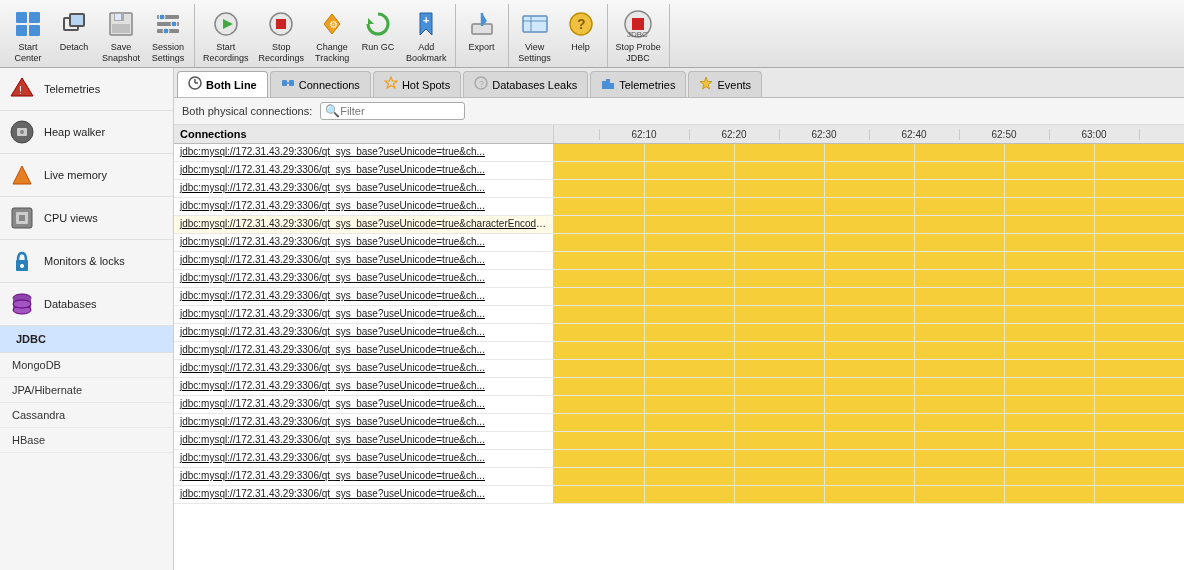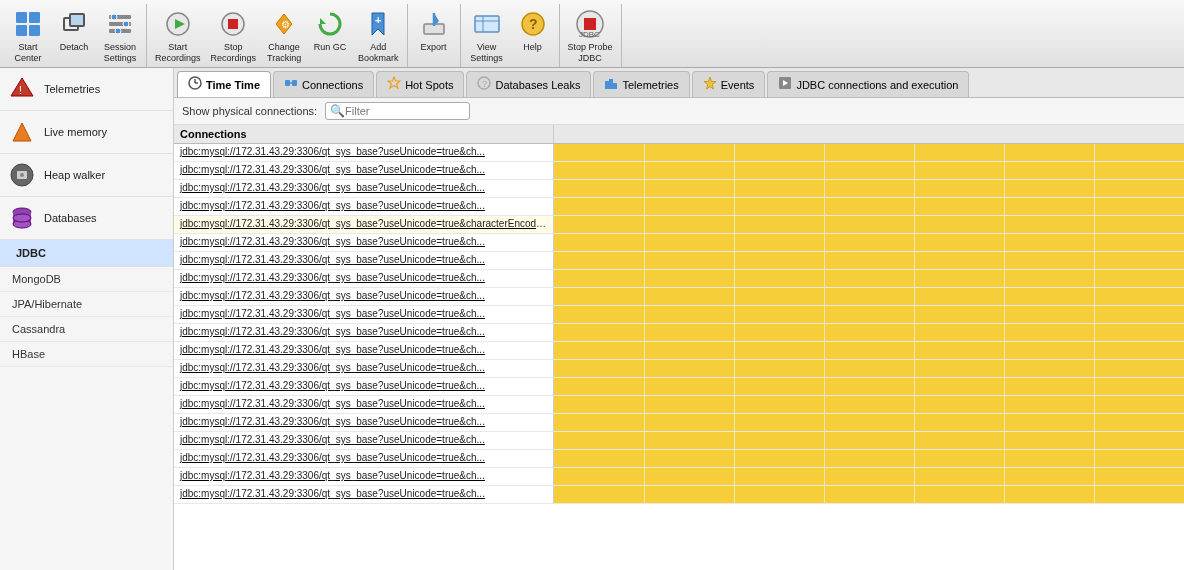--- a/index.html
+++ b/index.html
@@ -276,20 +276,31 @@
             <rect x="4" y="8" width="14" height="12" fill="none" stroke="#555" stroke-width="2" rx="1"></rect>
             <rect x="10" y="4" width="14" height="12" fill="#fff" stroke="#555" stroke-width="2" rx="1"></rect>
             <rect x="11" y="5" width="12" height="10" fill="#b8d4f0"></rect>
           </svg>
         </div>
         <div class="btn-label">Detach</div>
       </div>
       <div class="toolbar-btn">
         <div class="icon">
           <svg width="28" height="28" viewBox="0 0 28 28">
+            <rect x="3" y="3" width="22" height="22" fill="#e0e0e0" stroke="#888" stroke-width="1.5" rx="1"></rect>
+            <rect x="7" y="3" width="10" height="8" fill="#aaa"></rect>
+            <rect x="8" y="4" width="6" height="6" fill="#e0e8ff"></rect>
+            <rect x="5" y="14" width="18" height="9" fill="#c0c0c0"></rect>
+          </svg>
+        </div>
+        <div class="btn-label">Save<br>Snapshot</div>
+      </div>
+      <div class="toolbar-btn">
+        <div class="icon">
+          <svg width="28" height="28" viewBox="0 0 28 28">
             <rect x="3" y="5" width="22" height="4" fill="#888" rx="1"></rect>
             <rect x="3" y="12" width="22" height="4" fill="#888" rx="1"></rect>
             <rect x="3" y="19" width="22" height="4" fill="#888" rx="1"></rect>
             <circle cx="8" cy="7" r="3" fill="#4a90d9" stroke="#fff" stroke-width="1"></circle>
             <circle cx="20" cy="14" r="3" fill="#4a90d9" stroke="#fff" stroke-width="1"></circle>
             <circle cx="12" cy="21" r="3" fill="#4a90d9" stroke="#fff" stroke-width="1"></circle>
           </svg>
         </div>
         <div class="btn-label">Session<br>Settings</div>
       </div>
@@ -414,34 +425,54 @@
         <svg width="26" height="26" viewBox="0 0 26 26">
           <polygon points="13,2 24,20 2,20" fill="#c0392b" stroke="#900" stroke-width="1"></polygon>
           <text x="10" y="18" font-size="10" fill="#fff">!</text>
         </svg>
       </div>
       <span class="item-label">Telemetries</span>
     </div>
     <div class="sidebar-item">
       <div class="item-icon">
         <svg width="26" height="26" viewBox="0 0 26 26">
-          <polygon points="4,22 13,4 22,22" fill="#e67e22" stroke="#c05000" stroke-width="1"></polygon>
-        </svg>
-      </div>
-      <span class="item-label">Live memory</span>
-    </div>
-    <div class="sidebar-item">
-      <div class="item-icon">
-        <svg width="26" height="26" viewBox="0 0 26 26">
           <circle cx="13" cy="13" r="11" fill="#666" stroke="#444" stroke-width="1"></circle>
           <rect x="8" y="9" width="10" height="8" fill="#ccc" rx="1"></rect>
           <circle cx="13" cy="13" r="2" fill="#888"></circle>
         </svg>
       </div>
       <span class="item-label">Heap walker</span>
+    </div>
+    <div class="sidebar-item">
+      <div class="item-icon">
+        <svg width="26" height="26" viewBox="0 0 26 26">
+          <polygon points="4,22 13,4 22,22" fill="#e67e22" stroke="#c05000" stroke-width="1"></polygon>
+        </svg>
+      </div>
+      <span class="item-label">Live memory</span>
+    </div>
+    <div class="sidebar-item">
+      <div class="item-icon">
+        <svg width="26" height="26" viewBox="0 0 26 26">
+          <rect x="3" y="3" width="20" height="20" fill="#888" stroke="#555" stroke-width="1" rx="2"></rect>
+          <rect x="7" y="7" width="12" height="12" fill="#ccc" rx="1"></rect>
+          <rect x="10" y="10" width="6" height="6" fill="#888"></rect>
+        </svg>
+      </div>
+      <span class="item-label">CPU views</span>
+    </div>
+    <div class="sidebar-item">
+      <div class="item-icon">
+        <svg width="26" height="26" viewBox="0 0 26 26">
+          <rect x="7" y="12" width="12" height="11" fill="#2980b9" rx="1"></rect>
+          <path d="M9,12 Q9,5 13,5 Q17,5 17,12" fill="none" stroke="#2980b9" stroke-width="2.5"></path>
+          <circle cx="13" cy="18" r="2" fill="#fff"></circle>
+        </svg>
+      </div>
+      <span class="item-label">Monitors &amp; locks</span>
     </div>
     <div class="sidebar-item">
       <div class="item-icon">
         <svg width="26" height="26" viewBox="0 0 26 26">
           <ellipse cx="13" cy="7" rx="9" ry="4" fill="#8e44ad" stroke="#6a0080" stroke-width="1"></ellipse>
           <rect x="4" y="7" width="18" height="12" fill="#8e44ad"></rect>
           <ellipse cx="13" cy="19" rx="9" ry="4" fill="#a055c0" stroke="#6a0080" stroke-width="1"></ellipse>
           <ellipse cx="13" cy="13" rx="9" ry="4" fill="#a055c0" stroke="#6a0080" stroke-width="1"></ellipse>
         </svg>
       </div>
@@ -469,21 +500,21 @@
 
     <div class="tabs-bar">
       <div class="tab active">
         <span class="tab-icon">
           <svg width="14" height="14" viewBox="0 0 14 14">
             <circle cx="7" cy="7" r="6" fill="none" stroke="#555" stroke-width="1.5"></circle>
             <line x1="7" y1="7" x2="7" y2="3" stroke="#555" stroke-width="1.5"></line>
             <line x1="7" y1="7" x2="10" y2="7" stroke="#555" stroke-width="1.5"></line>
           </svg>
         </span>
-        <span>Time Time</span>
+        <span>Both Line</span>
       </div>
       <div class="tab">
         <span class="tab-icon">
           <svg width="14" height="14" viewBox="0 0 14 14">
             <rect x="1" y="4" width="5" height="6" fill="#4a90d9" rx="1"></rect>
             <rect x="8" y="4" width="5" height="6" fill="#4a90d9" rx="1"></rect>
             <line x1="6" y1="7" x2="8" y2="7" stroke="#4a90d9" stroke-width="1.5"></line>
           </svg>
         </span>
         <span>Connections</span>
@@ -516,42 +547,45 @@
         <span>Telemetries</span>
       </div>
       <div class="tab">
         <span class="tab-icon">
           <svg width="14" height="14" viewBox="0 0 14 14">
             <polygon points="7,1 8.5,5.5 13,5.5 9.3,8.5 10.5,13 7,10.5 3.5,13 4.7,8.5 1,5.5 5.5,5.5" fill="#f0c040" stroke="#c09000" stroke-width="0.8"></polygon>
           </svg>
         </span>
         <span>Events</span>
       </div>
-      <div class="tab" style="min-width:0;">
-        <span class="tab-icon">
-          <svg width="14" height="14" viewBox="0 0 14 14">
-            <rect x="1" y="1" width="12" height="12" fill="#888" rx="1"></rect>
-            <polygon points="5,4 5,10 10,7" fill="#fff"></polygon>
-          </svg>
-        </span>
-        <span>JDBC connections and execution</span>
-      </div>
     </div>
 
     <div class="filter-bar">
-      <span class="filter-label">Show physical connections:</span>
+      <span class="filter-label">Both physical connections:</span>
       <div class="filter-input-wrapper">
         <span style="color:#888;font-size:12px;">🔍</span>
         <input class="filter-input" type="text" placeholder="Filter" style="">
       </div>
     </div>
 
     <div class="connections-table">
       <div class="table-header">
         <div class="col-connections">Connections</div>
+        <div class="col-timeline">
+          <div class="timeline-header">
+            <div class="time-marker" style="border-left:none;flex:0.5;"></div>
+            <div class="time-marker">62:10</div>
+            <div class="time-marker">62:20</div>
+            <div class="time-marker">62:30</div>
+            <div class="time-marker">62:40</div>
+            <div class="time-marker">62:50</div>
+            <div class="time-marker">63:00</div>
+            <div class="time-marker" style="flex:0.5;"></div>
+          </div>
+        </div>
       </div>
       <div class="table-body" id="table-body">
 
       <div class="conn-row">
             <div class="conn-label">jdbc:mysql://172.31.43.29:3306/qt_sys_base?useUnicode=true&amp;ch...</div>
             <div class="conn-bar-area">
               <div class="conn-bar-full"></div>
               <div style="position: absolute; top: 0px; bottom: 0px; left: 14.2857%; width: 1px; background: rgb(232, 232, 192); z-index: 1;"></div>
               <div style="position: absolute; top: 0px; bottom: 0px; left: 28.5714%; width: 1px; background: rgb(232, 232, 192); z-index: 1;"></div>
               <div style="position: absolute; top: 0px; bottom: 0px; left: 42.8571%; width: 1px; background: rgb(232, 232, 192); z-index: 1;"></div>

